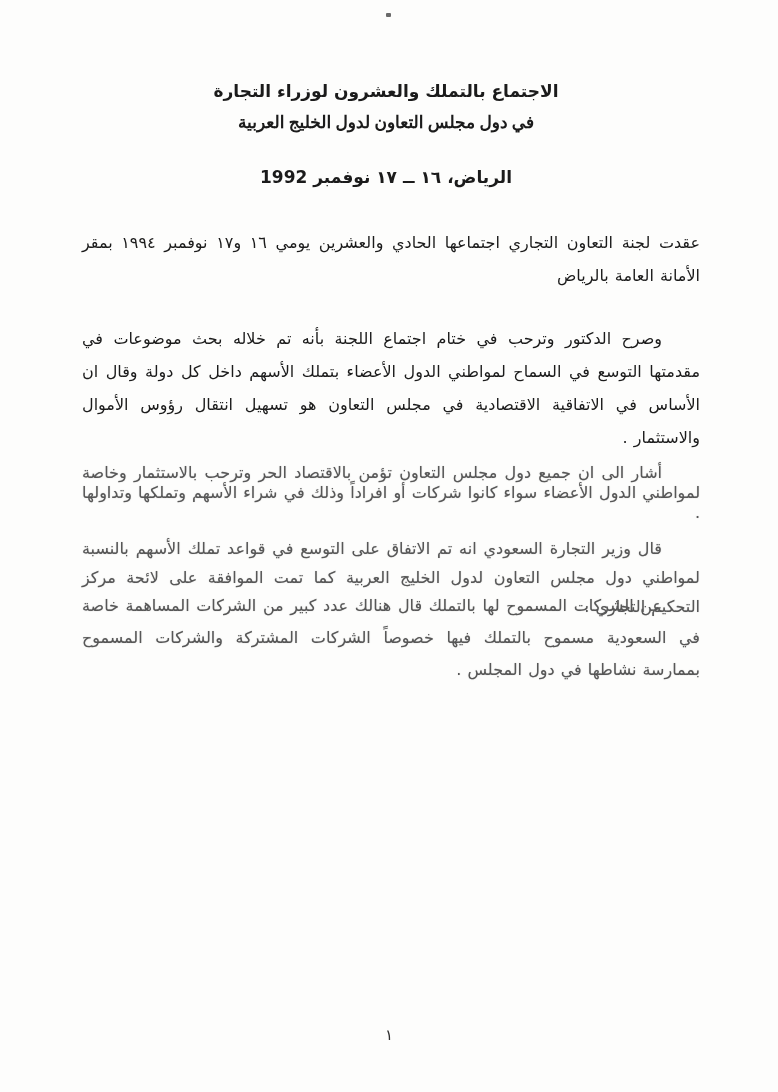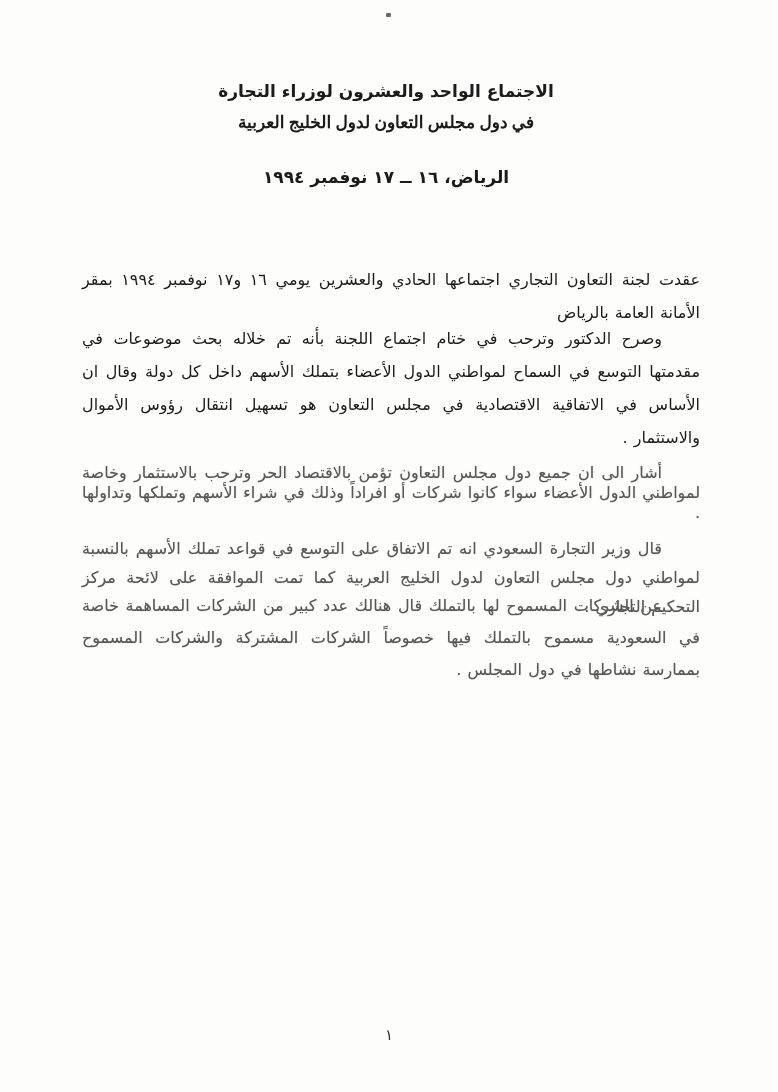--- a/index.html
+++ b/index.html
@@ -56,21 +56,21 @@
   .para{
     position:absolute;
     right:0;
     width:618px;
     margin:0;
     font-size:16px;
     text-align:justify;
     direction:rtl;
     word-spacing:1px;
   }
-  .p1{top:226px;line-height:33px;text-indent:0;margin-top:37px;}
+  .p1{top:226px;line-height:33px;text-indent:0;}
   .p2{top:322px;line-height:33px;text-indent:38px;}
   .p3{top:463px;line-height:20px;text-indent:38px;}
   .p4{top:534px;line-height:29px;text-indent:38px;}
   .p5{top:590px;line-height:32px;text-indent:38px;}
   
   .faded{
     color:var(--faded-ink);
     text-shadow:0 0 1px rgba(120,120,120,.55);
   }
   .page-number{
@@ -83,23 +83,23 @@
   }
 </style>
 </head>
 <body>
 
 <div class="page">
 
   <div class="speck"></div>
 
   <header class="doc-header">
-    <div class="h-line h1">الاجتماع الواحد والعشرون لوزراء التجارة</div>
+    <div class="h-line h1">الاجتماع بالتملك والعشرون لوزراء التجارة</div>
     <div class="h-line h2">في دول مجلس التعاون لدول الخليج العربية</div>
-    <div class="h-line h3">الرياض، ١٦ ــ ١٧ نوفمبر ١٩٩٤</div>
+    <div class="h-line h3">الرياض، ١٦ ــ ١٧ نوفمبر 1992</div>
   </header>
 
   <main class="doc-body">
     <p class="para p1">عقدت لجنة التعاون التجاري اجتماعها الحادي والعشرين يومي ١٦ و١٧ نوفمبر ١٩٩٤ بمقر الأمانة العامة بالرياض</p>
     <p class="para p2">وصرح الدكتور وترحب في ختام اجتماع اللجنة بأنه تم خلاله بحث موضوعات في مقدمتها التوسع في السماح لمواطني الدول الأعضاء بتملك الأسهم داخل كل دولة وقال ان الأساس في الاتفاقية الاقتصادية في مجلس التعاون هو تسهيل انتقال رؤوس الأموال والاستثمار .</p>
     <p class="para p3 faded">أشار الى ان جميع دول مجلس التعاون تؤمن بالاقتصاد الحر وترحب بالاستثمار وخاصة لمواطني الدول الأعضاء سواء كانوا شركات أو افراداً وذلك في شراء الأسهم وتملكها وتداولها .</p>
     <p class="para p4 faded">قال وزير التجارة السعودي انه تم الاتفاق على التوسع في قواعد تملك الأسهم بالنسبة لمواطني دول مجلس التعاون لدول الخليج العربية كما تمت الموافقة على لائحة مركز التحكيم التجاري .</p>
     <p class="para p5 faded">عن الشركات المسموح لها بالتملك قال هنالك عدد كبير من الشركات المساهمة خاصة في السعودية مسموح بالتملك فيها خصوصاً الشركات المشتركة والشركات المسموح بممارسة نشاطها في دول المجلس .</p>
   </main>
 

